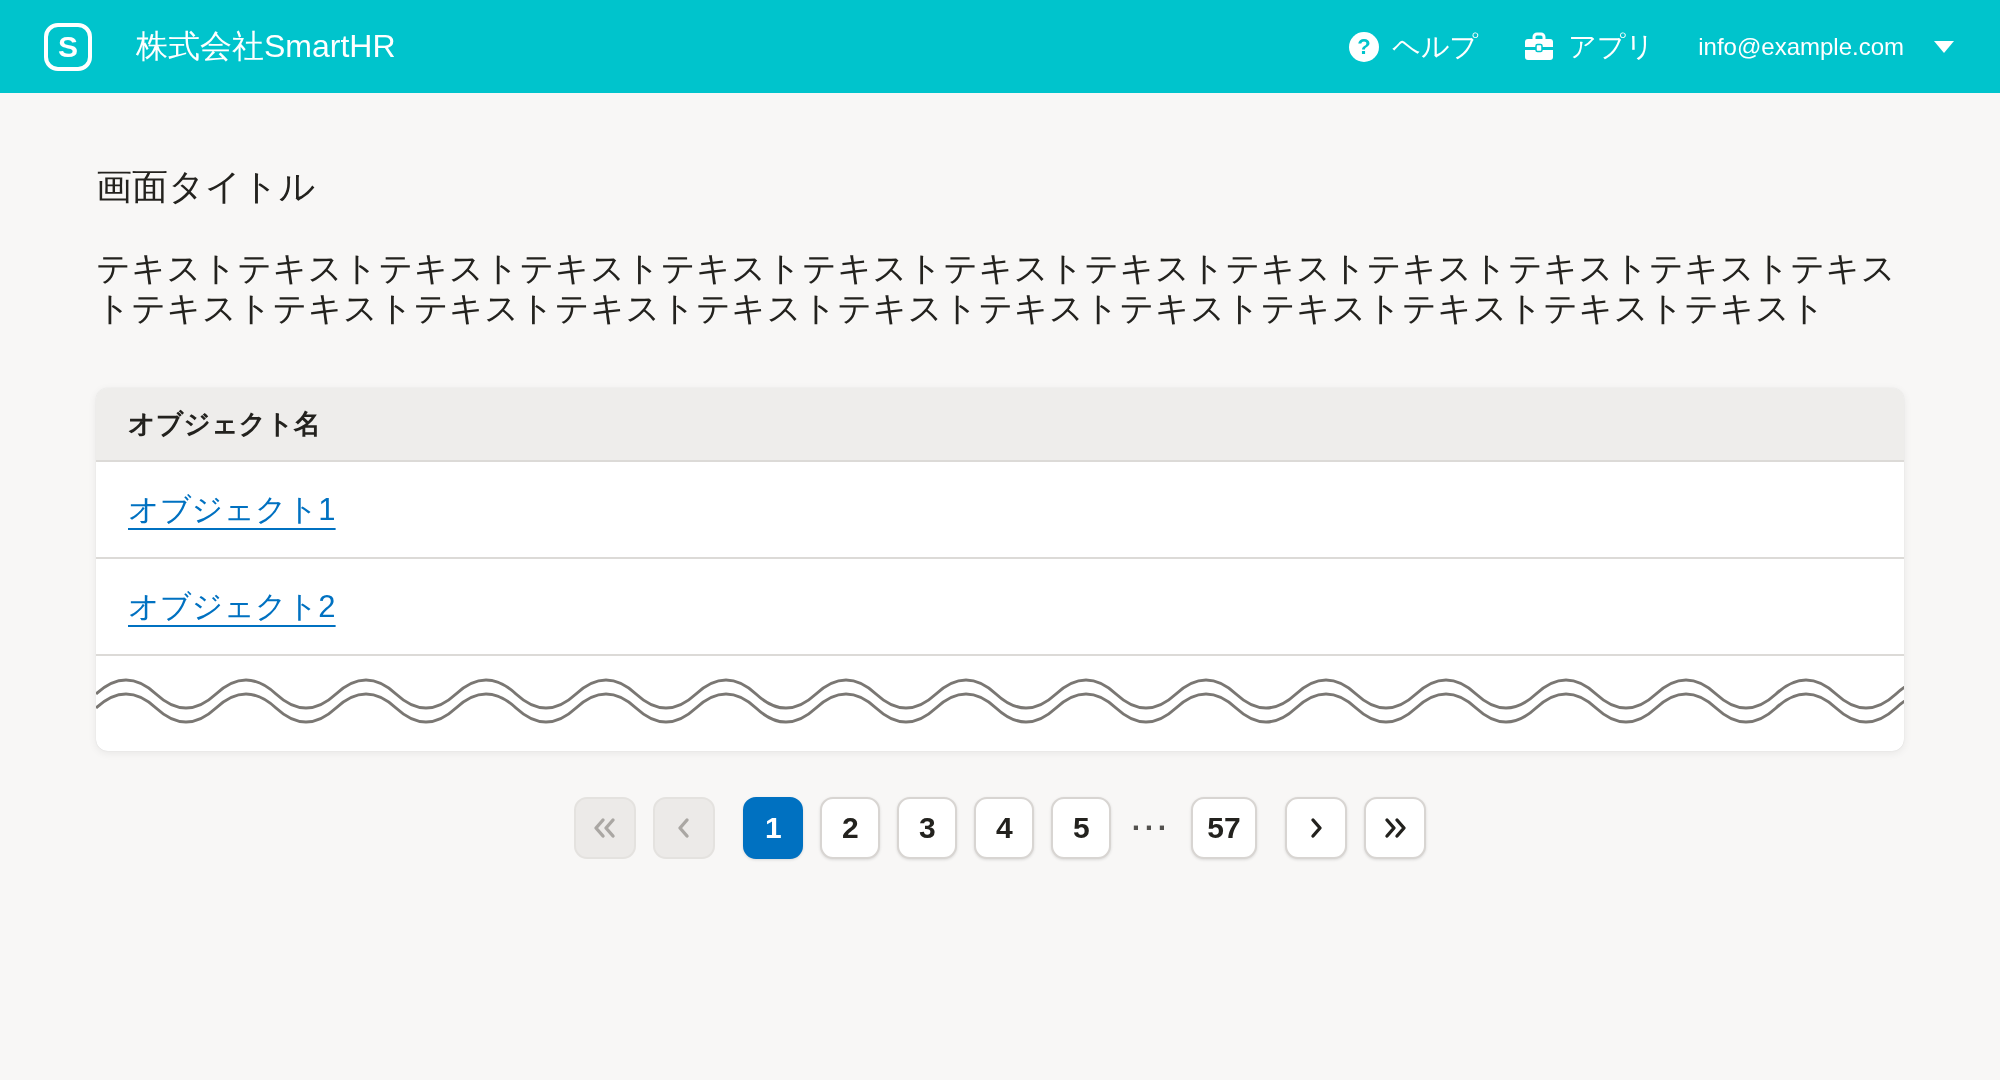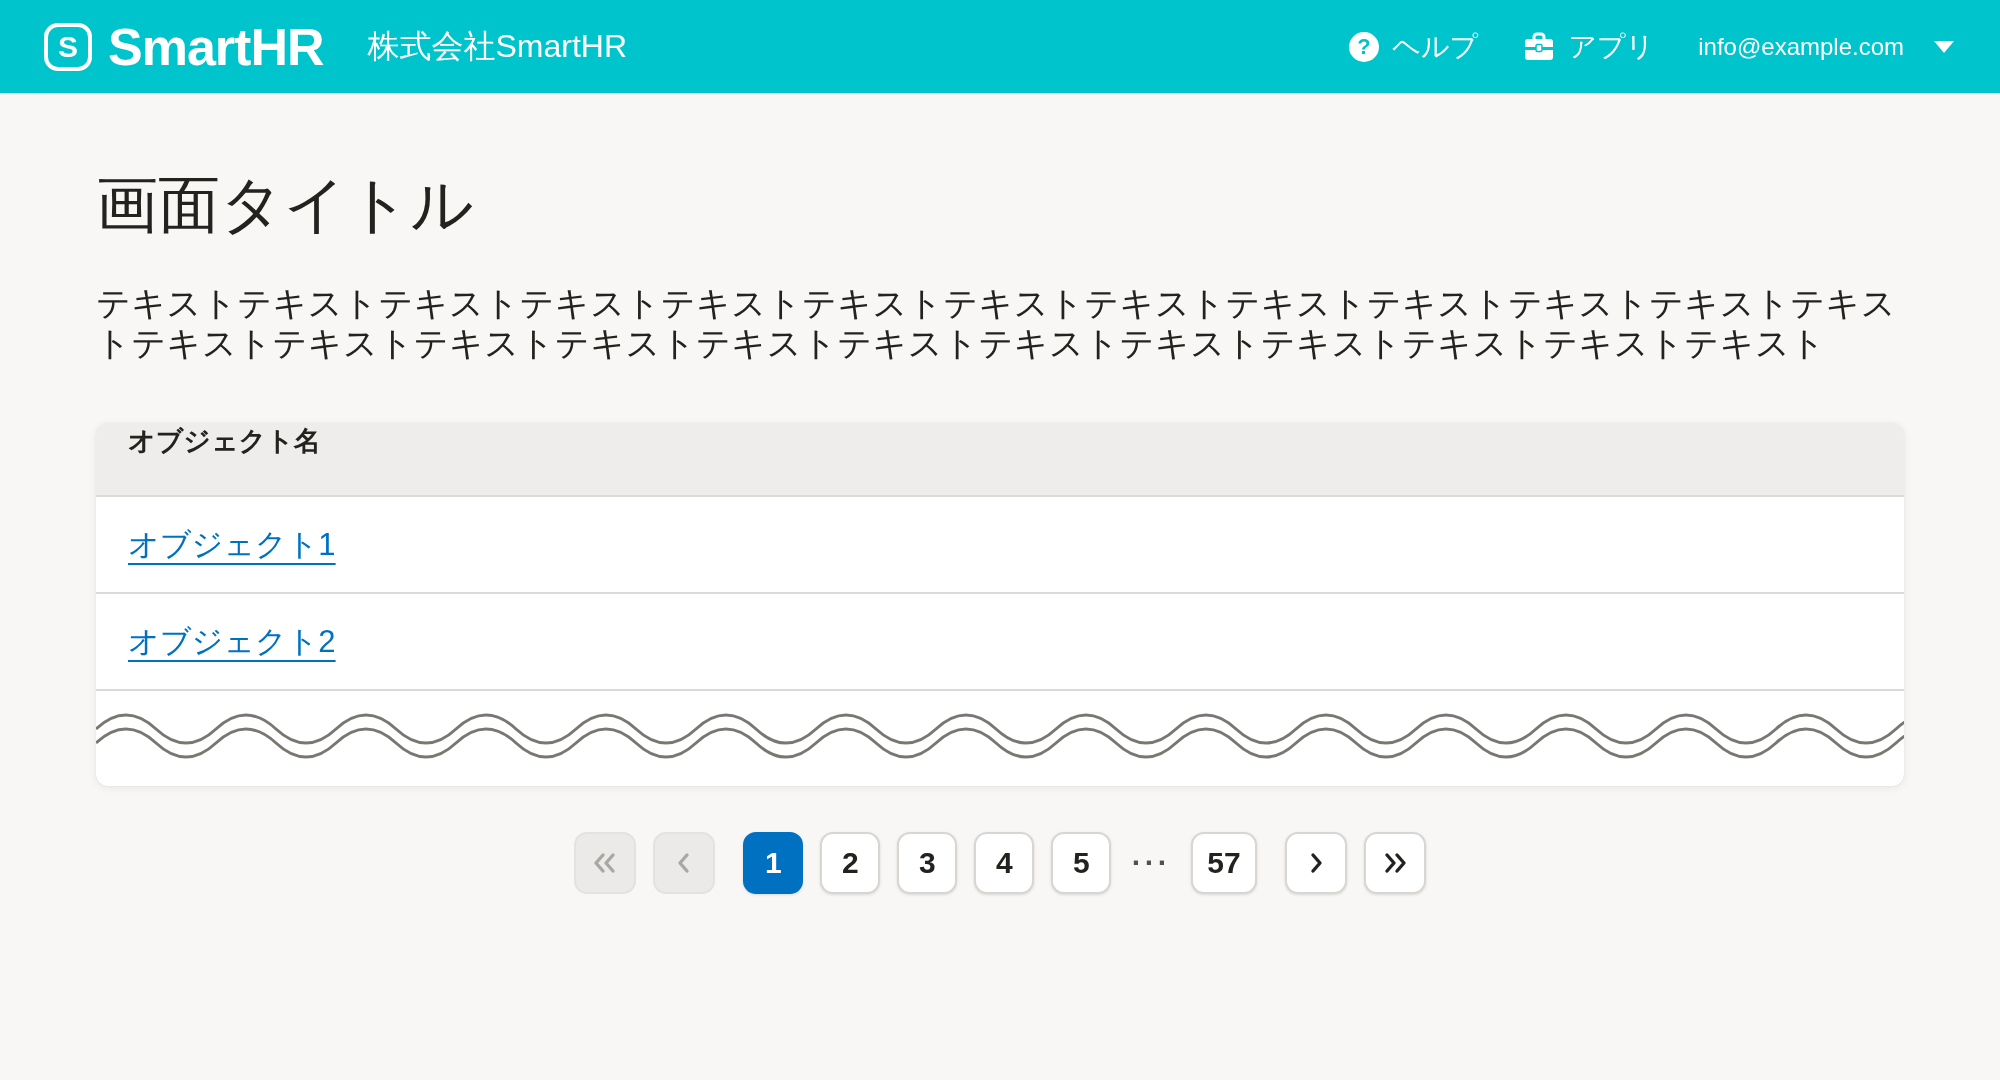--- a/index.html
+++ b/index.html
@@ -49,41 +49,41 @@
     width: 0; height: 0; margin-left: 18px;
     border-left: 10px solid transparent;
     border-right: 10px solid transparent;
     border-top: 12px solid #ffffff;
   }
 
   
   .main { padding: 0 96px; }
   .page-title {
     margin-top: 70px;
-    font-size: 62px; font-weight: 400; color: #23221e;
+    font-size: 36px; font-weight: 400; color: #23221e;
   }
   .page-description {
     margin-top: 36px;
     font-size: 34px; line-height: 40px; letter-spacing: 0.5px;
     color: #23221e;
     word-break: break-all;
   }
 
   
   .table-card {
     margin-top: 60px;
     background: #ffffff;
     border-radius: 12px;
     box-shadow: 0 2px 8px rgba(0,0,0,0.07), 0 0 1px rgba(0,0,0,0.15);
     overflow: hidden;
   }
   .table-head {
     background: #eeedeb;
     height: 72px;
-    display: flex; 
+    display: flex; align-items: center;
     padding: 0 32px;
     font-size: 27px; font-weight: bold; color: #23221e;
   }
   .table-row {
     height: 97px;
     display: flex; align-items: center;
     padding: 0 32px;
     border-top: 2px solid #dcdad7;
   }
   .table-row:first-of-type { border-top: none; }
@@ -141,21 +141,20 @@
   }
 </style>
 </head>
 <body>
 
 <header class="app-header">
   <div class="brand">
     <div class="logo-box">
       <span>S</span>
     </div>
-    <div class="wordmark">SmartHR</div>
   </div>
   <div class="company-name">株式会社SmartHR</div>
 
   <div class="header-spacer"></div>
 
   <div class="header-item">
     <span>
       <svg width="32" height="32" viewBox="0 0 32 32">
         <circle cx="16" cy="16" r="15" fill="#ffffff"></circle>
         <text x="16" y="23" text-anchor="middle" font-size="22" font-weight="bold" fill="#00c4cc" font-family="Liberation Sans, sans-serif">?</text>

